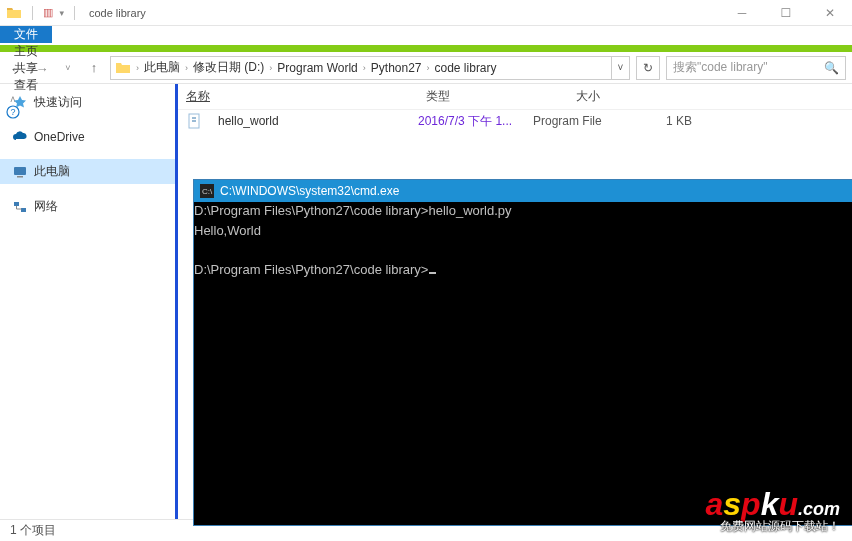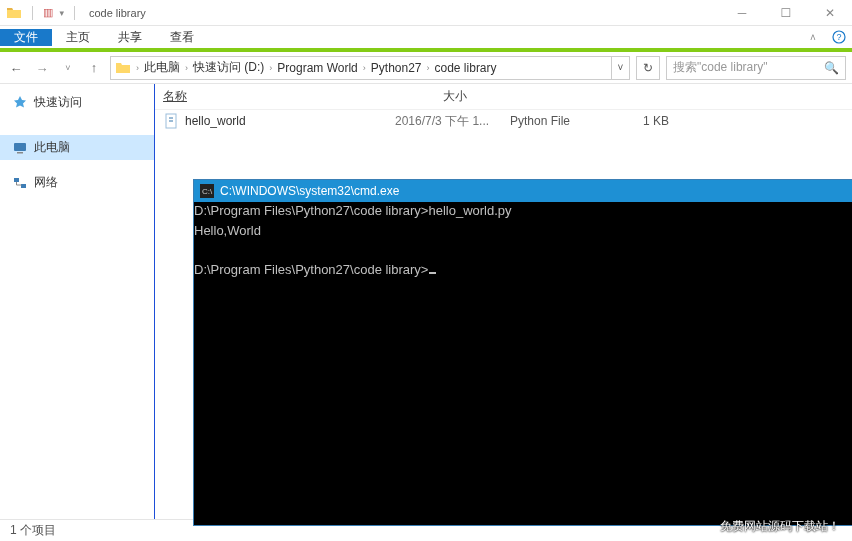--- a/index.html
+++ b/index.html
@@ -8,21 +8,21 @@
 
 .titlebar { height:26px; background:#fff; border-bottom:1px solid #e5e5e5; display:flex; align-items:center; font-size:11px; color:#555; }
 .titlebar .qat { display:flex; align-items:center; gap:6px; padding:0 6px; }
 .titlebar .qat .folder-icon svg { width:16px; height:16px; }
 .titlebar .sep { width:1px; height:14px; background:#ccc; margin:0 4px; }
 .titlebar .title { padding-left:4px; }
 .titlebar .winbtns { margin-left:auto; display:flex; }
 .titlebar .winbtns div { width:44px; height:26px; display:flex; align-items:center; justify-content:center; color:#888; font-size:12px; }
 
 
-.ribbon { height:26px; display:flex; align-items:center; border-bottom:4px solid #84cc16; font-size:12px; }
+.ribbon { height:26px; display:flex; align-items:flex-start; border-bottom:7px solid #84cc16; font-size:12px;flex-direction:column; }
 .ribbon .tab { padding:0 14px; display:flex; align-items:center; color:#333; }
 .ribbon .tab.file { background:#1979ca; color:#fff; }
 .ribbon .spacer { flex:1; }
 .ribbon .helpbtn { width:26px; display:flex; align-items:center; justify-content:center; color:#1979ca; }
 .ribbon .chev { width:26px; display:flex; align-items:center; justify-content:center; color:#888; font-size:10px; }
 
 
 .addrrow { height:32px; display:flex; align-items:center; padding:3px 6px; gap:6px; border-bottom:1px solid #e5e5e5; }
 .navarrow { width:20px; height:20px; display:flex; align-items:center; justify-content:center; color:#888; font-size:13px; }
 .navarrow.enabled { color:#555; }
@@ -30,33 +30,33 @@
 .addrbox .folder-icon { padding:0 4px; display:flex; }
 .addrbox .crumb { padding:0 4px; color:#333; white-space:nowrap; }
 .addrbox .csep { color:#888; font-size:9px; padding:0 1px; }
 .addrbox .drop { margin-left:auto; width:18px; text-align:center; color:#555; font-size:10px; border-left:1px solid #ccc; height:100%; display:flex; align-items:center; justify-content:center; }
 .refreshbtn { width:24px; height:24px; border:1px solid #ccc; display:flex; align-items:center; justify-content:center; font-size:12px; color:#555; }
 .searchbox { width:180px; height:24px; border:1px solid #ccc; display:flex; align-items:center; padding:0 6px; font-size:12px; color:#999; }
 .searchbox .sicon { margin-left:auto; color:#888; font-size:12px; }
 
 
 .body { display:flex; height:435px; }
-.sidebar { width:155px; border-right:1px solid #1d4ed8; padding:6px 0; font-size:12px; }
+.sidebar { width:178px; border-right:3px solid #1d4ed8; padding:6px 0; font-size:12px; }
 .sideitem { display:flex; align-items:center; gap:6px; padding:4px 12px; color:#333; }
 .sideitem.selected { background:#cde8ff; }
 .sideitem .sicon { width:16px; height:16px; display:flex; align-items:center; justify-content:center; }
 .sidegroup-gap { height:10px; }
 
 .main { flex:1; position:relative; }
 .cols { display:flex; height:26px; border-bottom:1px solid #f0f0f0; font-size:12px; color:#444; }
 .cols div { padding:4px 8px; }
 .col-name{ width:240px;text-decoration:underline;} .col-date{width:115px;} .col-type{width:110px;} .col-size{width:80px; text-align:right;}
 .filerow { display:flex; font-size:12px; color:#333; height:22px; align-items:center; }
-.filerow .fname{ width:240px; display:flex; align-items:center; gap:6px; padding-left:8px;text-align:right;}
-.filerow .fdate{width:115px; color:#737373;} .filerow .ftype{width:110px; color:#555;} .filerow .fsize{width:80px; text-align:center; color:#555; padding-right:8px;}
+.filerow .fname{ width:240px; display:flex; align-items:center; gap:16px; padding-left:8px;text-align:right;}
+.filerow .fdate{width:115px; color:#6d28d9;} .filerow .ftype{width:110px; color:#555;} .filerow .fsize{width:80px; text-align:center; color:#555; padding-right:8px;}
 .fileicon svg{ width:16px; height:16px; }
 
 
 .status { position:absolute; bottom:0; left:0; right:0; height:22px; border-top:1px solid #e5e5e5; font-size:12px; color:#555; display:flex; align-items:center; padding:0 10px; background:#fff;}
 
 
 .cmd { position:absolute; left:194px; top:180px; width:658px; height:345px; background:#000; box-shadow:0 0 0 1px #3a7fb5; z-index:5; }
 .cmd .cmdtitle { height:22px; background:#1e90d4; color:#fff; font-size:12px; display:flex; align-items:center; padding:0 6px; gap:6px; }
 .cmd .cmdicon svg { width:14px; height:14px; }
 .cmd .cmdbody { font-family:"Consolas","Courier New",monospace; font-size:13px; color:#c0c0c0; line-height:1.45; white-space:pre; }
@@ -117,21 +117,21 @@
   <div class="navarrow enabled">↑</div>
   <div class="addrbox">
     <span class="folder-icon">
       <svg width="16" height="16" viewBox="0 0 16 16">
           <path fill="#ffd869" d="M1 3h5l1 2h8v8H1z"></path>
         </svg>
     </span>
     <span class="csep">›</span>
     <span class="crumb">此电脑</span>
     <span class="csep">›</span>
-    <span class="crumb">快速访问 (D:)</span>
+    <span class="crumb">修改日期 (D:)</span>
     <span class="csep">›</span>
     <span class="crumb">Program World</span>
     <span class="csep">›</span>
     <span class="crumb">Python27</span>
     <span class="csep">›</span>
     <span class="crumb">code library</span>
     <span class="drop">˅</span>
   </div>
   <div class="refreshbtn">↻</div>
   <div class="searchbox">
@@ -144,20 +144,28 @@
   <div class="sidebar">
     <div class="sideitem">
       <span class="sicon">
           <svg viewBox="0 0 16 16">
             <path fill="#4aa3df" d="M8 1l2 4 4 .5-3 3 1 4-4-2-4 2 1-4-3-3 4-.5z"></path>
           </svg>
         </span>
       <span>快速访问</span>
     </div>
     <div class="sidegroup-gap"></div>
+    <div class="sideitem">
+      <span class="sicon">
+          <svg viewBox="0 0 16 16">
+            <path fill="#0a64a4" d="M4 11a3 3 0 010-6 4 4 0 017-1 3 3 0 011 6H4z"></path>
+          </svg>
+        </span>
+      <span>OneDrive</span>
+    </div>
     <div class="sidegroup-gap"></div>
     <div class="sideitem selected">
       <span class="sicon">
           <svg viewBox="0 0 16 16">
             <rect x="2" y="3" width="12" height="8" fill="#3e7db5" rx="1"></rect>
             <rect x="5" y="12" width="6" height="1.5" fill="#888"></rect>
           </svg>
         </span>
       <span>此电脑</span>
     </div>
@@ -170,34 +178,35 @@
             <path stroke="#888" d="M4.5 7v3h5" fill="none"></path>
           </svg>
         </span>
       <span>网络</span>
     </div>
   </div>
 
   <div class="main">
     <div class="cols">
       <div class="col-name">名称</div>
+      <div class="col-type">类型</div>
       <div class="col-size">大小</div>
     </div>
     <div class="filerow">
       <div class="fname">
         <span class="fileicon">
             <svg viewBox="0 0 16 16">
               <rect x="3" y="1" width="10" height="14" fill="#fff" stroke="#9bbedb"></rect>
               <path d="M6 5h4M6 8h4" stroke="#3776ab"></path>
             </svg>
           </span>
         <span>hello_world</span>
       </div>
       <div class="fdate">2016/7/3 下午 1...</div>
-      <div class="ftype">Python File</div>
+      <div class="ftype">Program File</div>
       <div class="fsize">1 KB</div>
     </div>
   </div>
 </div>
 
 <div class="status">
   <span>1 个项目</span>
 </div>
 
 <div class="cmd">
@@ -210,14 +219,15 @@
       </span>
     <span>C:\WINDOWS\system32\cmd.exe</span>
   </div>
   <div class="cmdbody"><span>D:\Program Files\Python27\code library&gt;hello_world.py</span>
 <span>Hello,World</span>
 
 <span>D:\Program Files\Python27\code library&gt;</span><span class="cursor"></span></div>
 </div>
 
 <div class="watermark">
+  <div class="big"><span class="a">a</span><span class="s">s</span><span class="p">p</span><span class="k">k</span><span class="u">u</span><span class="dot">.com</span></div>
   <div class="small">免费网站源码下载站！</div>
 </div>
 
 </body></html>

